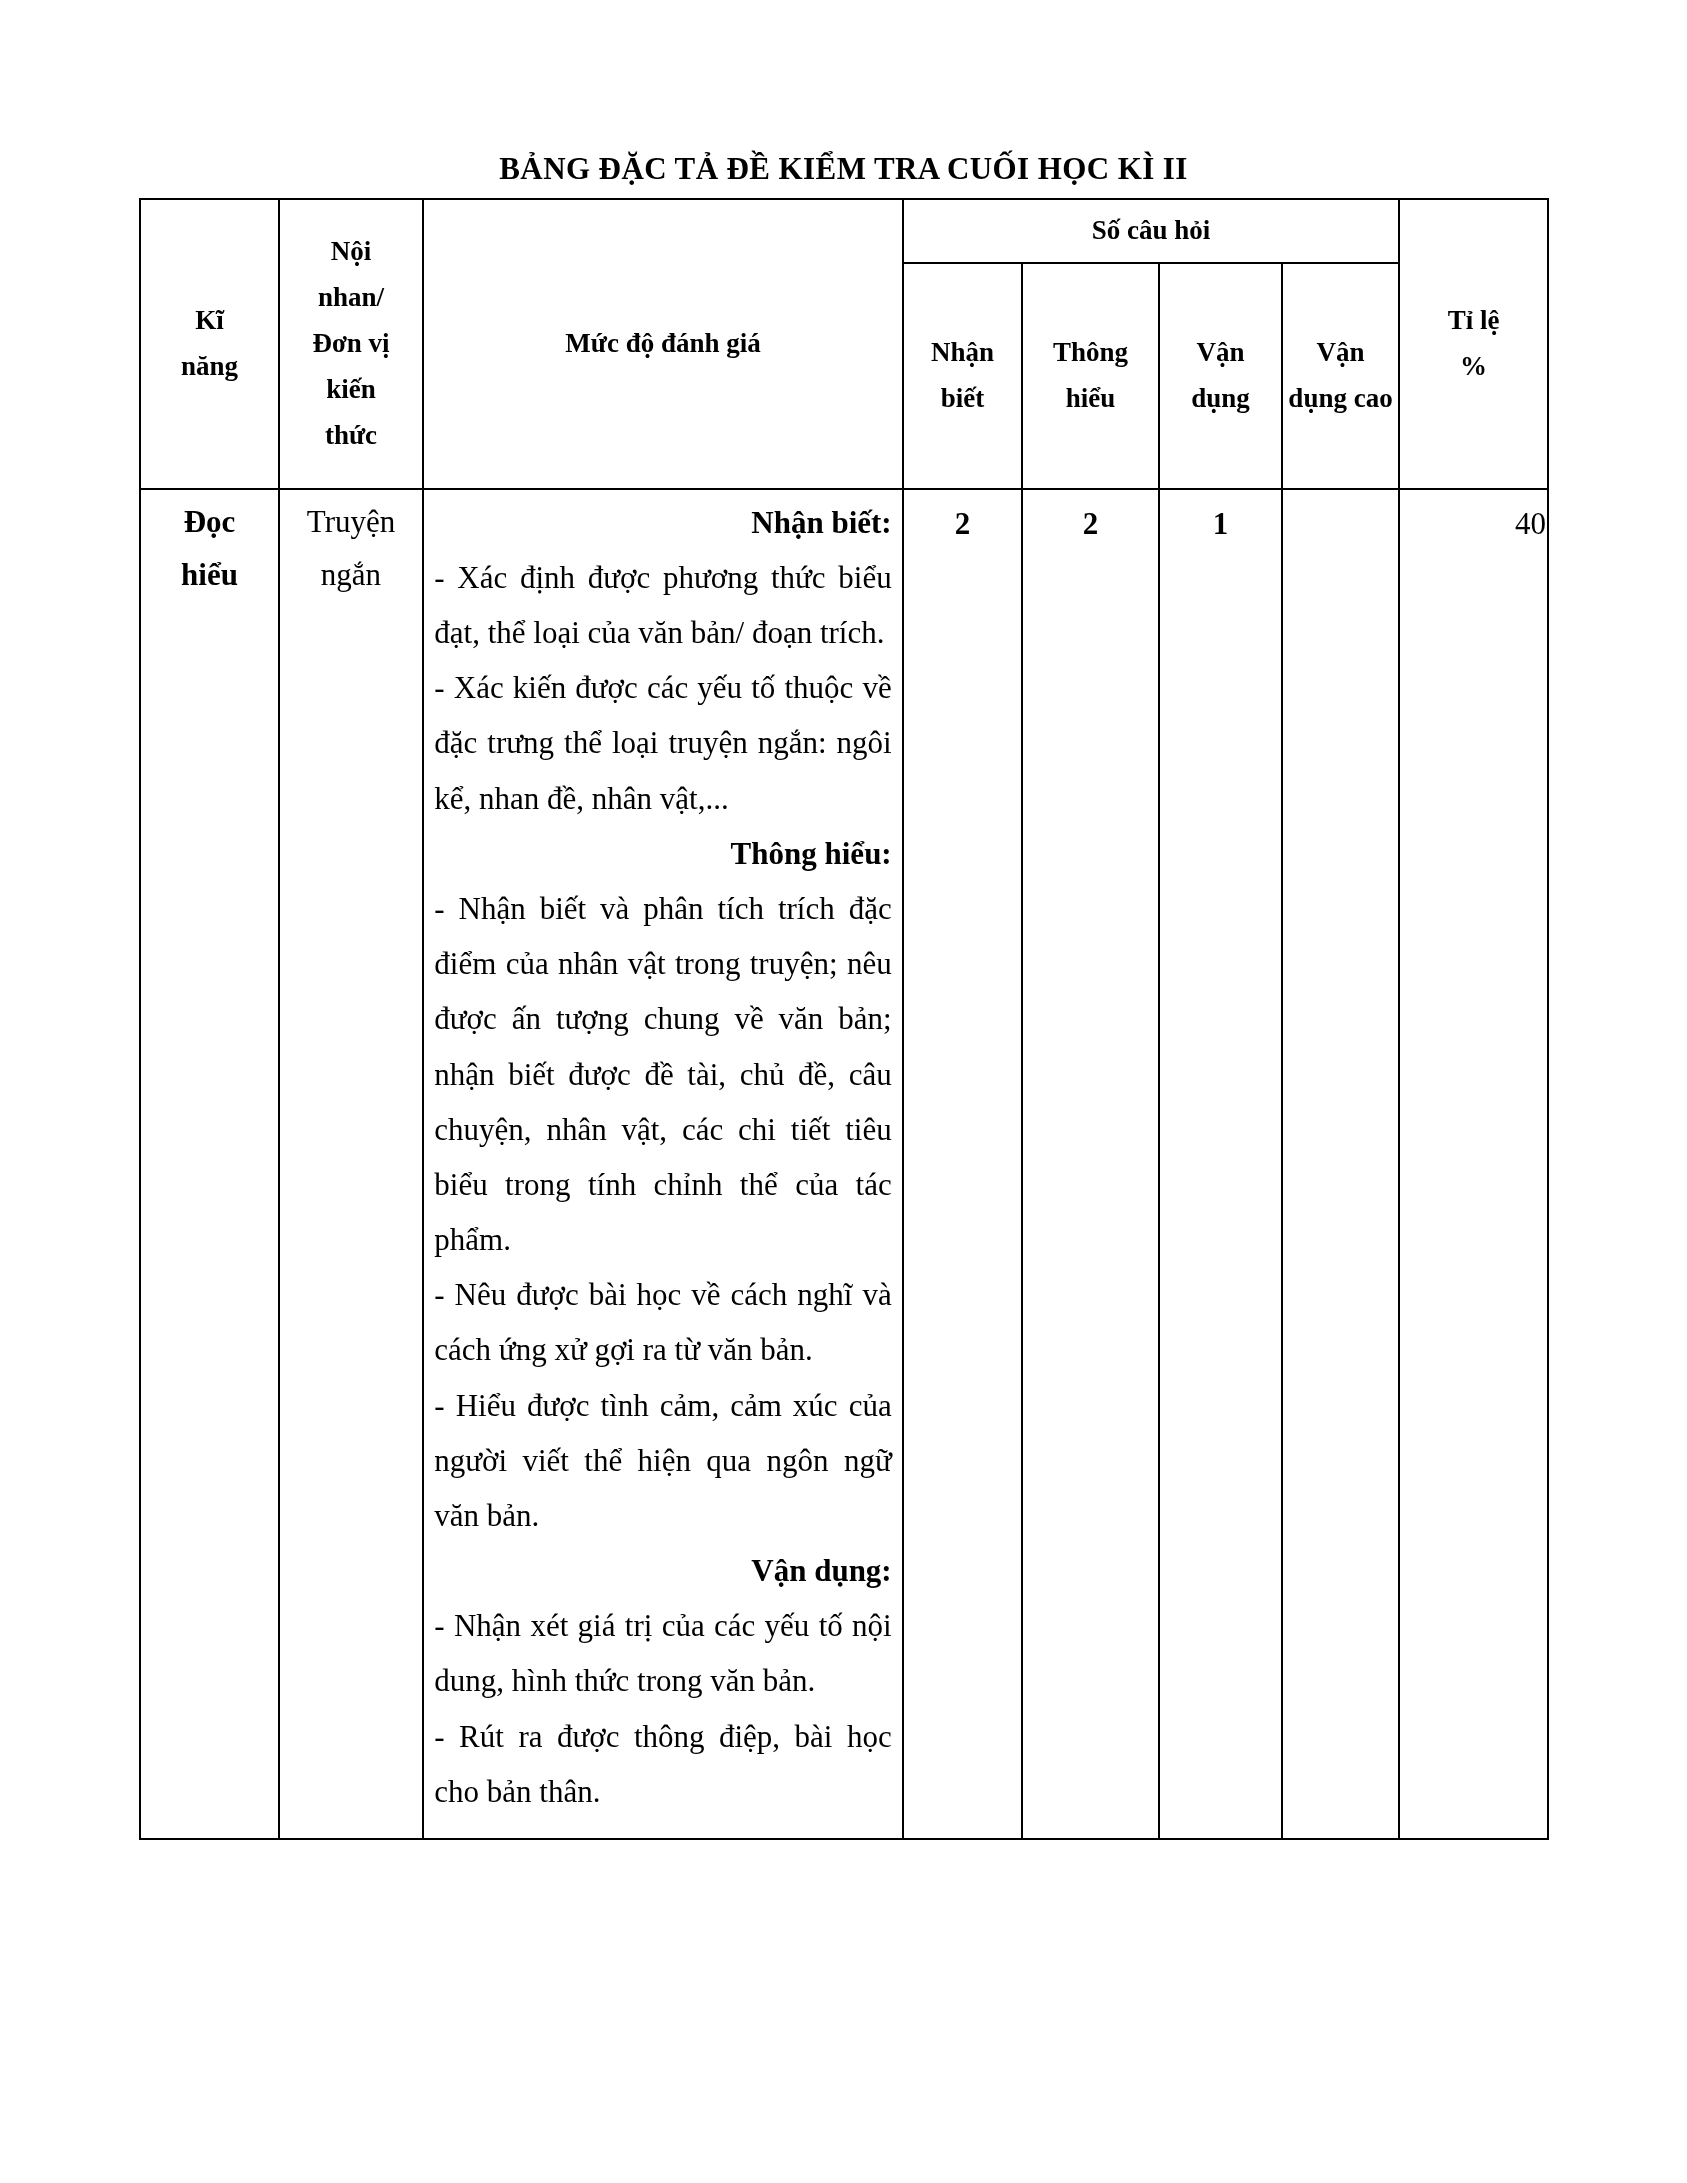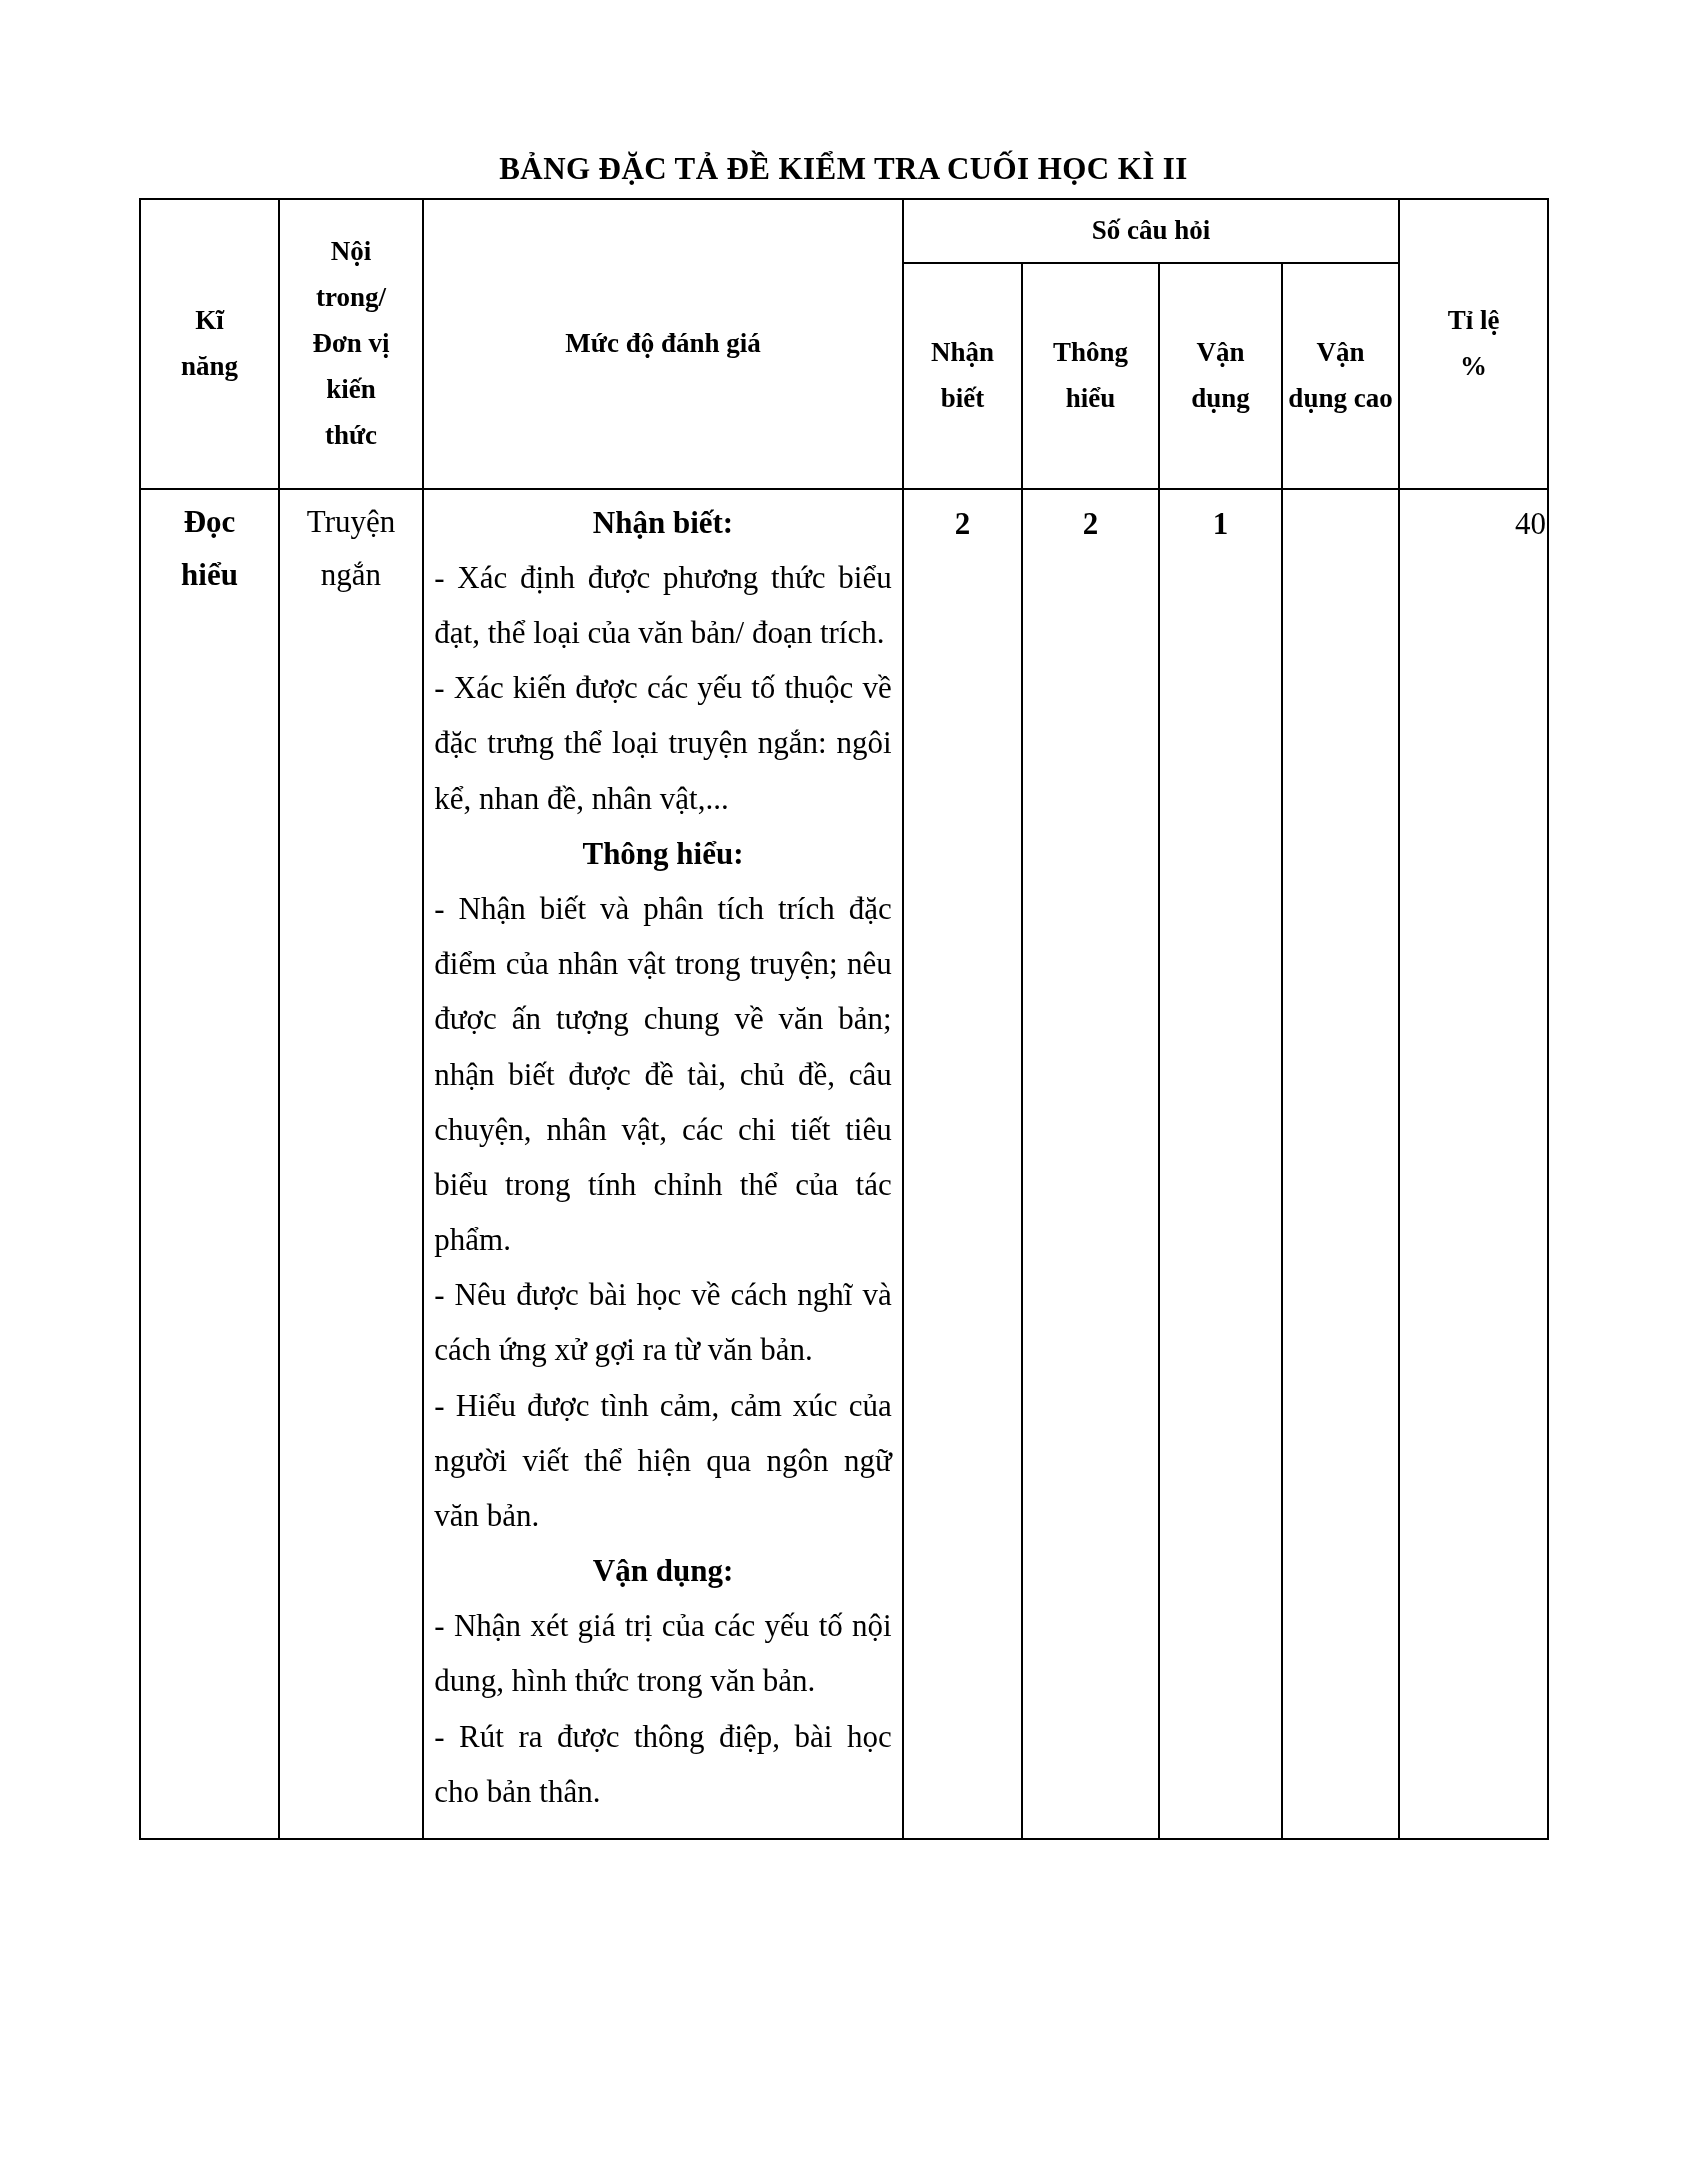--- a/index.html
+++ b/index.html
@@ -64,21 +64,21 @@
     padding: 6.4px 8px;
   }
   td.cell-criteria { padding: 4.8px 10.3px 19px 10.3px; }
   .cell-criteria p {
     margin: 0;
     text-align: justify;
     line-height: 1.78;
   }
   .cell-criteria p.bold {
     font-weight: 700;
-    text-align: center;
+    text-align: right;
   }
   td.cell-count {
     text-align: center;
     font-weight: 700;
     padding-top: 6.4px;
   }
   td.cell-pct {
     text-align: right;
     padding-top: 6.4px;
   }
@@ -97,21 +97,21 @@
       <col style="width:480px">
       <col style="width:119px">
       <col style="width:137px">
       <col style="width:123px">
       <col style="width:117px">
       <col style="width:149px">
     </colgroup>
     <thead>
       <tr class="hdr-top">
         <th rowspan="2" class="h-skill">Kĩ năng</th>
-        <th rowspan="2" class="h-content">Nội trong/ Đơn vị kiến thức</th>
+        <th rowspan="2" class="h-content">Nội nhan/ Đơn vị kiến thức</th>
         <th rowspan="2" class="h-level">Mức độ đánh giá</th>
         <th colspan="4" class="h-questions">Số câu hỏi</th>
         <th rowspan="2" class="h-pct">Tỉ lệ %</th>
       </tr>
       <tr class="hdr-sub">
         <th>Nhận biết</th>
         <th>Thông hiểu</th>
         <th>Vận dụng</th>
         <th>Vận dụng cao</th>
       </tr>

